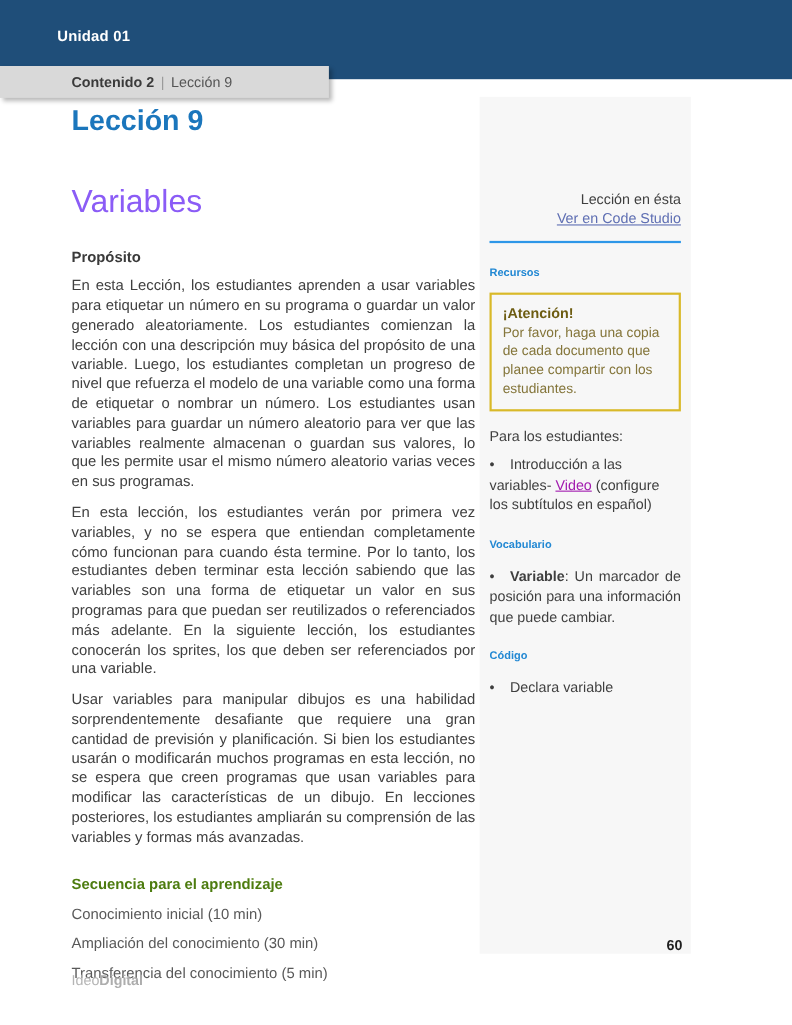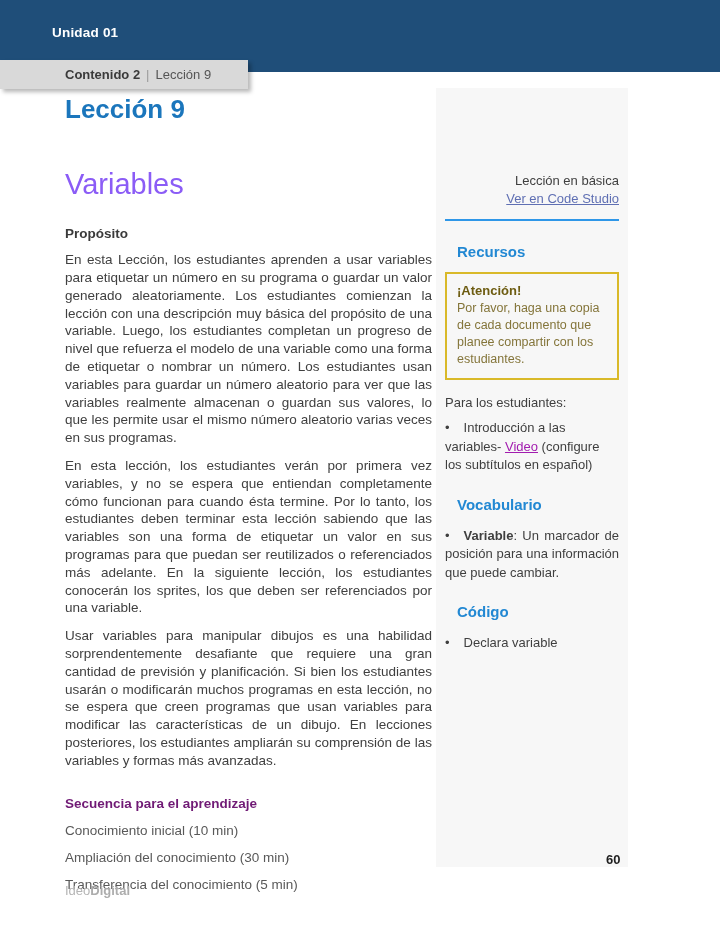--- a/index.html
+++ b/index.html
@@ -19,21 +19,21 @@
     width:720px; height:72px;
     background:#1f4e79;
   }
   .unit-label {
     position:absolute; left:52px; top:25px;
     color:#ffffff; font-size:13.5px; font-weight:bold;
     letter-spacing:0.2px;
   }
   .breadcrumb-bar {
     position:absolute; left:0; top:60px;
-    width:248px; height:29px;
+    width:299px; height:29px;
     background:#d9d9d9;
     box-shadow:3px 3px 4px rgba(0,0,0,0.28);
     display:flex; align-items:center;
     padding-left:65px;
     font-size:13px; color:#555555;
   }
   .breadcrumb-bar .bc-strong { font-weight:bold; color:#3a3a3a; }
   .breadcrumb-bar .bc-sep { margin:0 6px; color:#9a9a9a; font-weight:normal; }
 
   
@@ -54,21 +54,21 @@
     font-size:13.5px; font-weight:bold; color:#3a3a3a;
   }
   .body-par {
     margin-top:10px;
     font-size:13.5px; line-height:17.8px;
     text-align:justify; color:#404040;
   }
   .body-par + .body-par { }
   .sequence-heading {
     margin-top:26px;
-    font-size:13.5px; font-weight:bold; color:#701a75;
+    font-size:13.5px; font-weight:bold; color:#4d7c0f;
   }
   .sequence-item {
     margin-top:12px;
     font-size:13.5px; color:#595959;
   }
 
   
   .sidebar {
     position:absolute; left:436px; top:88px;
     width:192px; height:779px;
@@ -80,21 +80,21 @@
     margin-top:84px; text-align:right; line-height:18px;
   }
   .online-link {
     color:#5f6fb3; text-decoration:underline; cursor:pointer;
   }
   .sidebar-divider {
     margin-top:11px;
     border:none; border-top:2px solid #2e97e8;
   }
   .sidebar-heading {
-    color:#2288d3; font-weight:bold; font-size:15px;margin-left:12px;
+    color:#2288d3; font-weight:bold; font-size:10px;
   }
   .heading-recursos { margin-top:22px; }
   .heading-vocabulario { margin-top:21px; }
   .heading-codigo { margin-top:21px; }
   .attention-box {
     margin-top:12px;
     border:2px solid #d9b929;
     padding:8px 10px 10px 10px;
     font-size:12.5px; line-height:17px;
     color:#84753a;
@@ -146,21 +146,21 @@
     <p class="body-par">Usar variables para manipular dibujos es una habilidad sorprendentemente desafiante que requiere una gran cantidad de previsión y planificación. Si bien los estudiantes usarán o modificarán muchos programas en esta lección, no se espera que creen programas que usan variables para modificar las características de un dibujo. En lecciones posteriores, los estudiantes ampliarán su comprensión de las variables y formas más avanzadas.</p>
     <div class="sequence-heading">Secuencia para el aprendizaje</div>
     <div class="sequence-item">Conocimiento inicial (10 min)</div>
     <div class="sequence-item">Ampliación del conocimiento (30 min)</div>
     <div class="sequence-item">Transferencia del conocimiento (5 min)</div>
   </div>
 
   <div class="sidebar">
 
     <div class="online-block">
-      <div>Lección en básica</div>
+      <div>Lección en ésta</div>
       <a class="online-link">Ver en Code Studio</a>
     </div>
 
     <hr class="sidebar-divider">
 
     <div class="sidebar-heading heading-recursos">Recursos</div>
 
     <div class="attention-box">
       <div class="attention-title">¡Atención!</div>
       <div class="attention-body">Por favor, haga una copia de cada documento que planee compartir con los estudiantes.</div>

